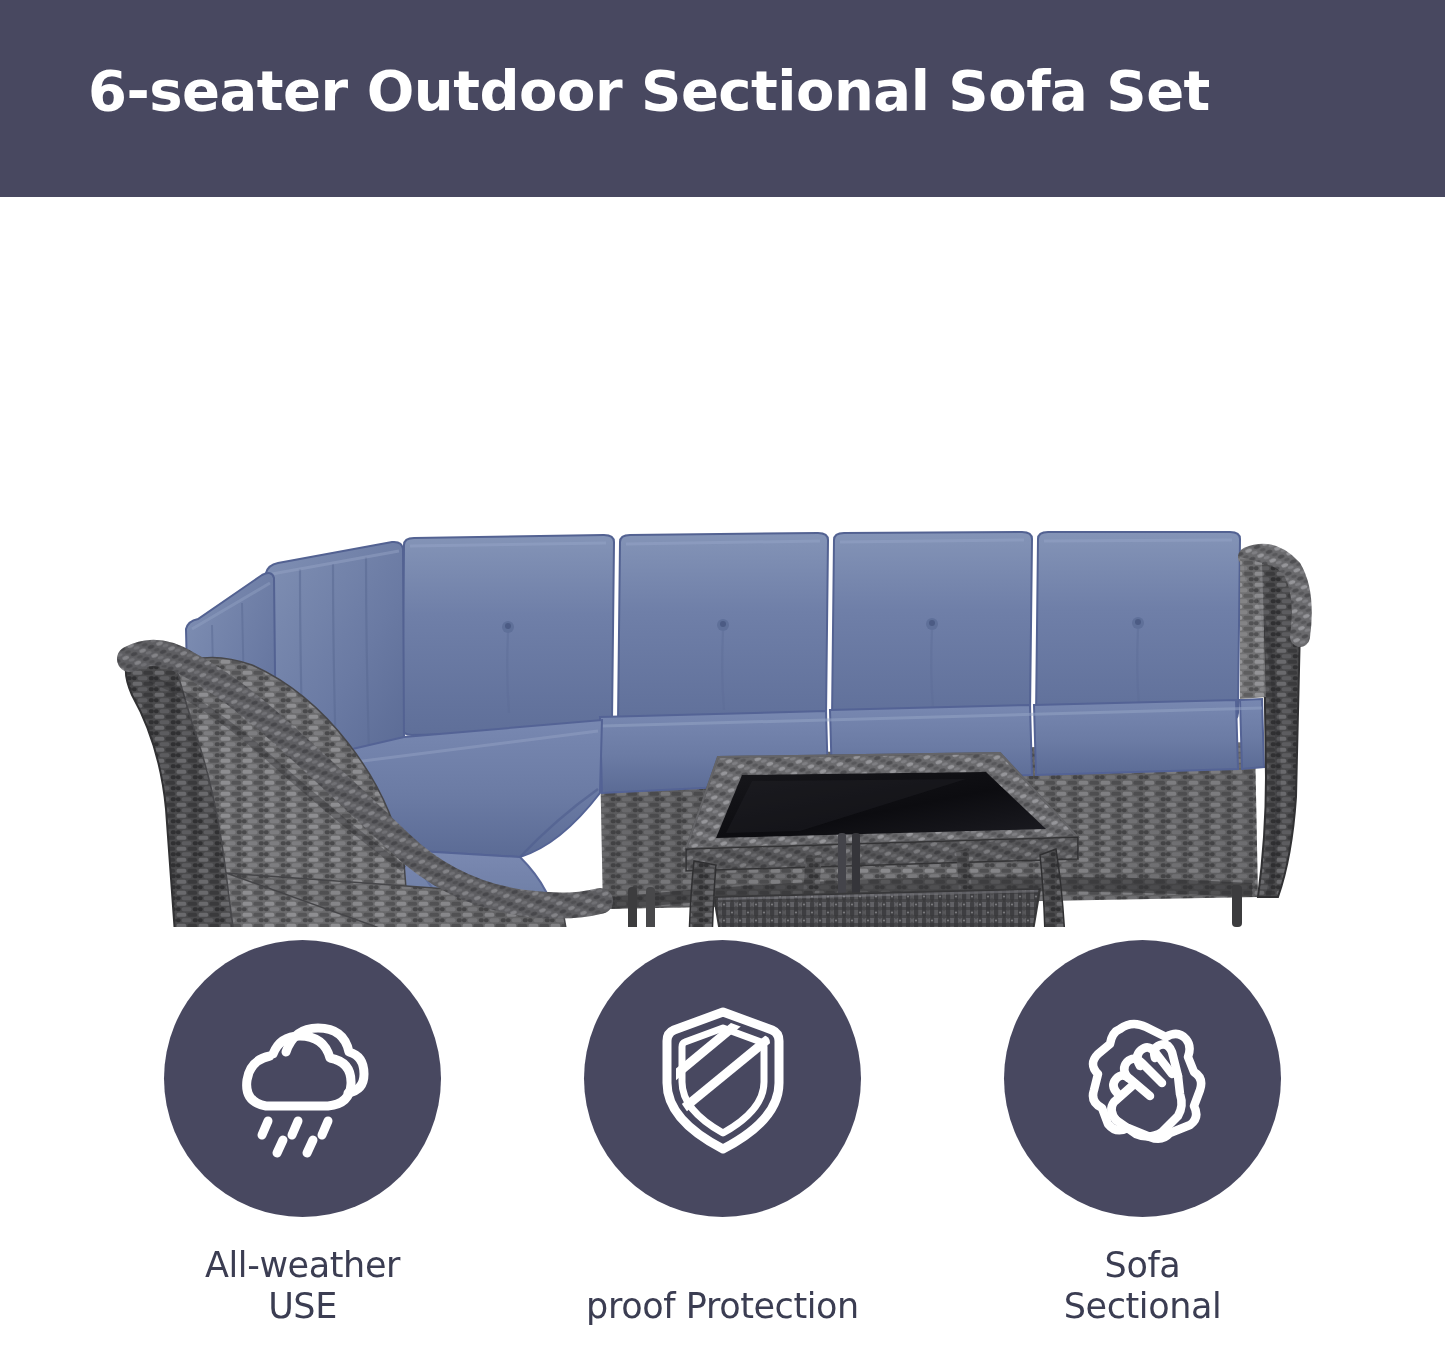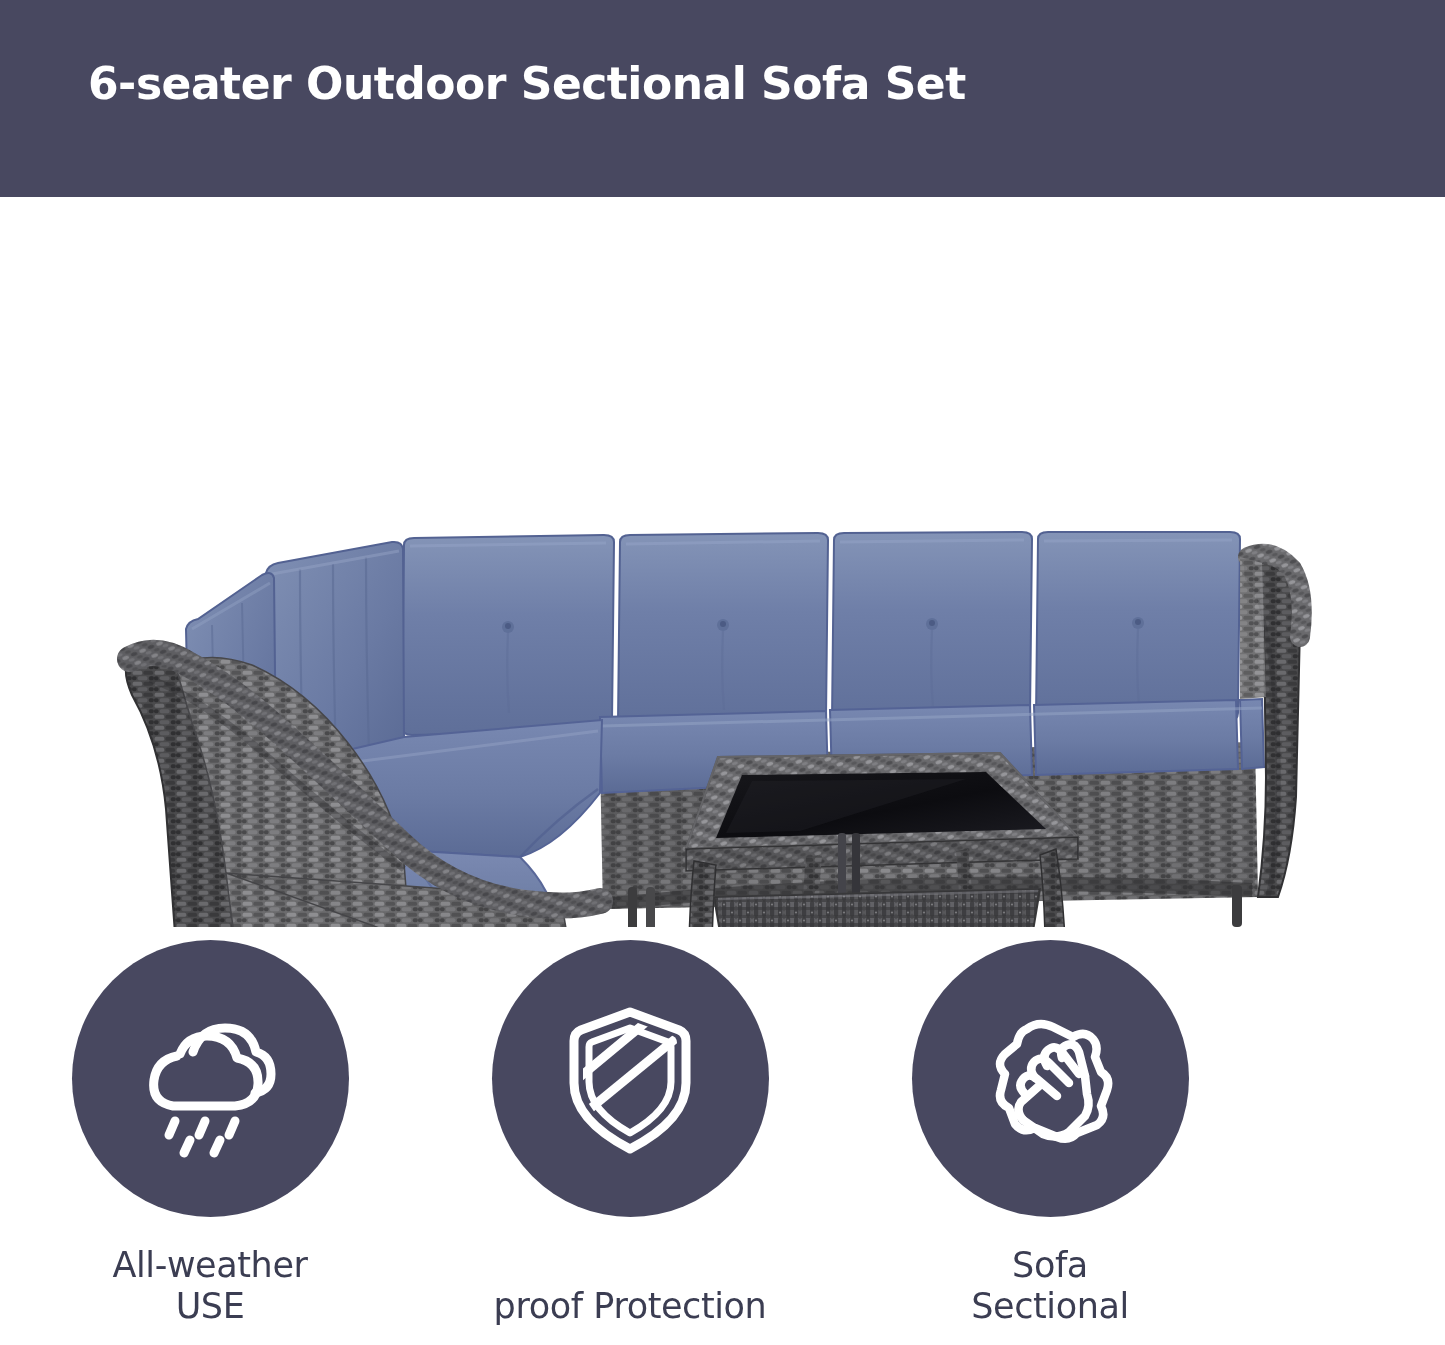--- a/index.html
+++ b/index.html
@@ -5,33 +5,33 @@
   html,body{margin:0;padding:0;background:#ffffff;}
   body{width:1445px;height:1345px;font-family:"Liberation Sans",sans-serif;overflow:hidden;position:relative;}
 
   
   #header-banner{
     position:absolute;left:0;top:0;width:1445px;height:197px;
     background:#484860;
   }
   #page-title{
     position:absolute;left:88px;top:58px;width:1280px;
-    color:#ffffff;font-size:44px;font-weight:700;letter-spacing:-0.5px;
+    color:#ffffff;font-size:56px;font-weight:700;letter-spacing:-0.5px;
     font-family:"DejaVu Sans","Liberation Sans",sans-serif;
     white-space:nowrap;
   }
 
   
   #hero-area{position:absolute;left:0;top:197px;width:1445px;height:730px;background:#fff;overflow:hidden;}
   #product-photo{position:absolute;left:0;top:0;width:1445px;height:730px;}
 
   
   #features-strip{
     position:absolute;left:0;top:940px;width:1445px;height:405px;
-    display:flex;align-items:flex-start;
+    display:flex;align-items:flex-start;justify-content:center;
   }
   .feature-item{
     width:420px;display:flex;flex-direction:column;align-items:center;
   }
   .feature-circle{
     width:277px;height:277px;border-radius:50%;
     background:#484860;display:flex;align-items:center;justify-content:center;
     flex:none;
   }
   .feature-label{

